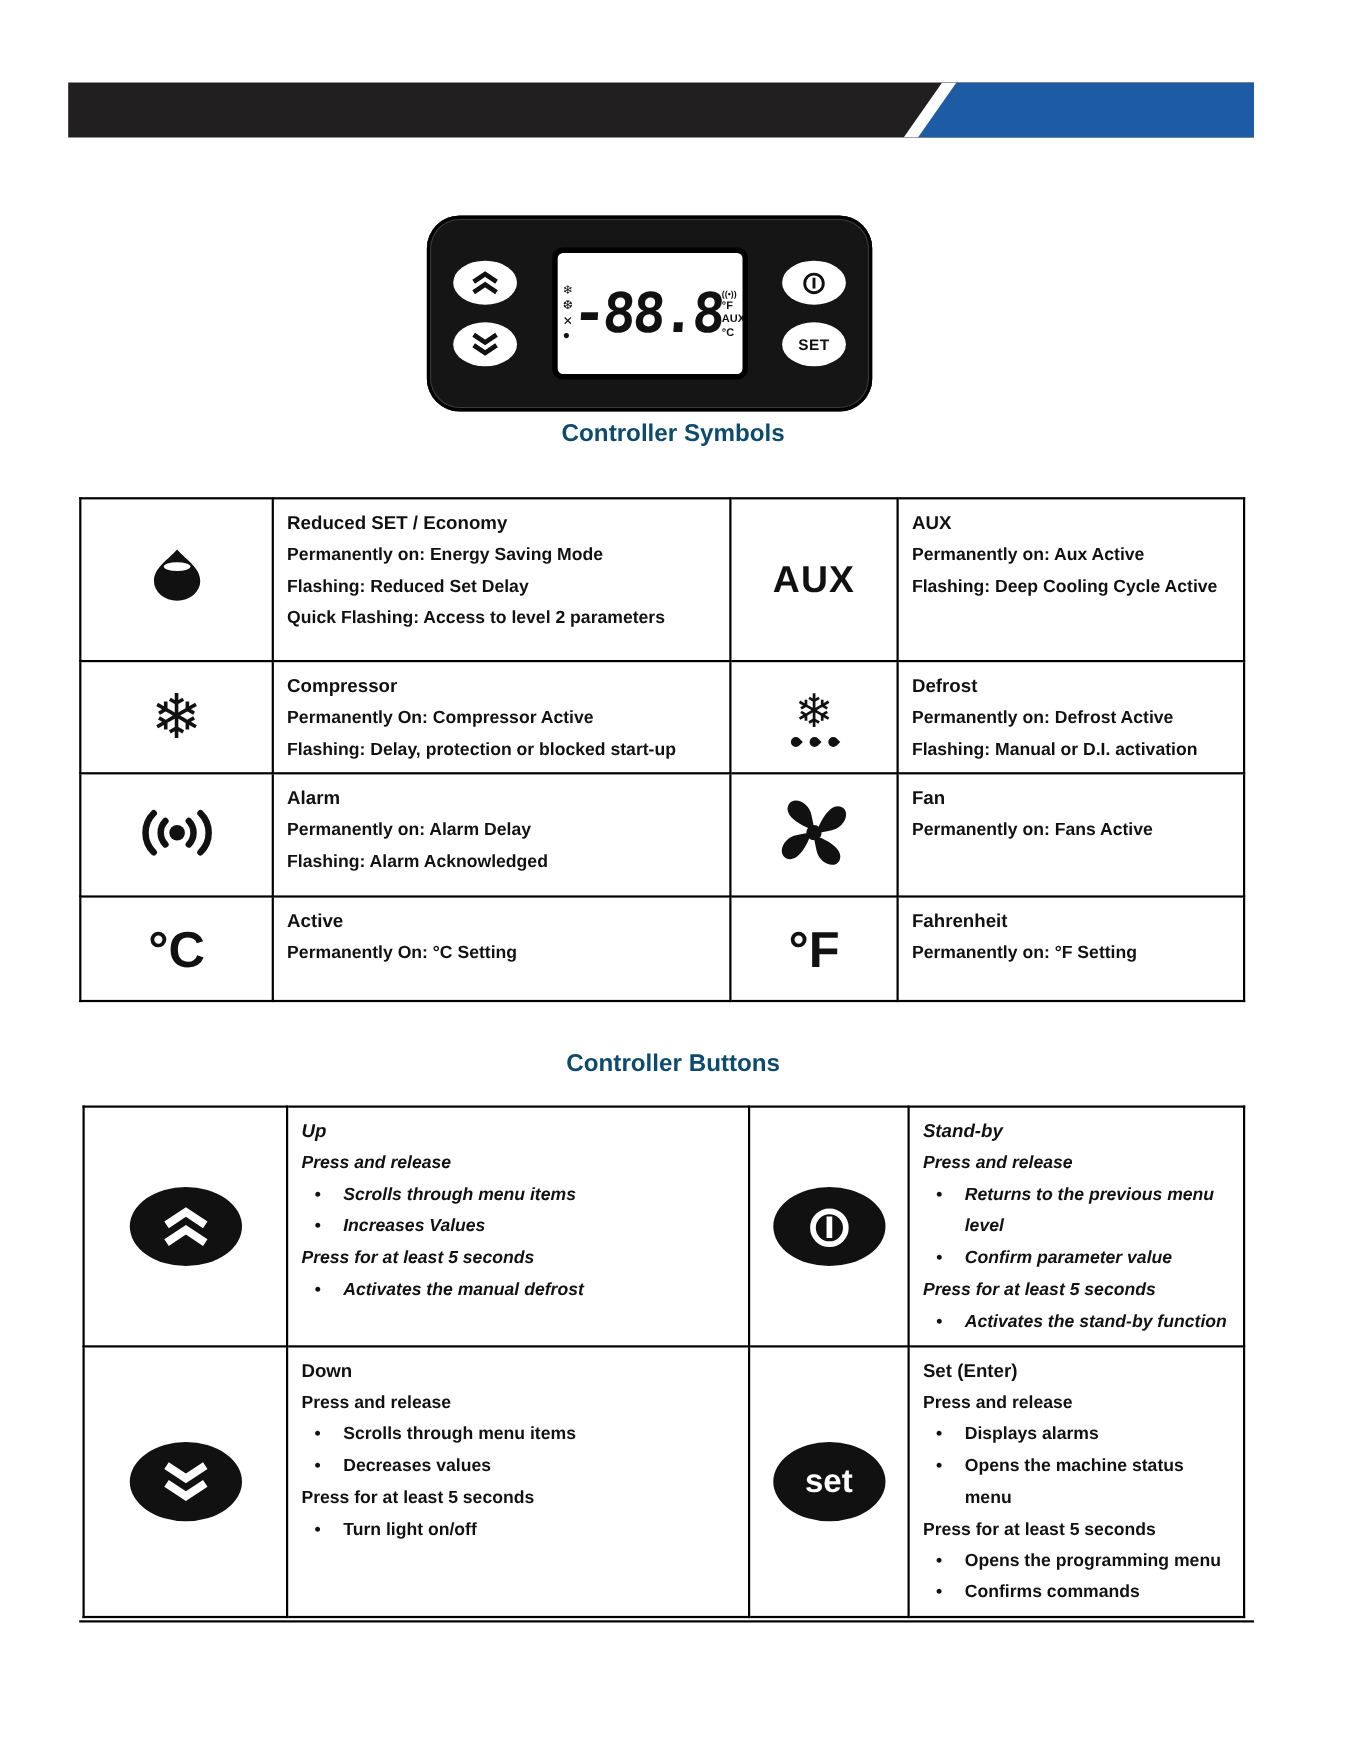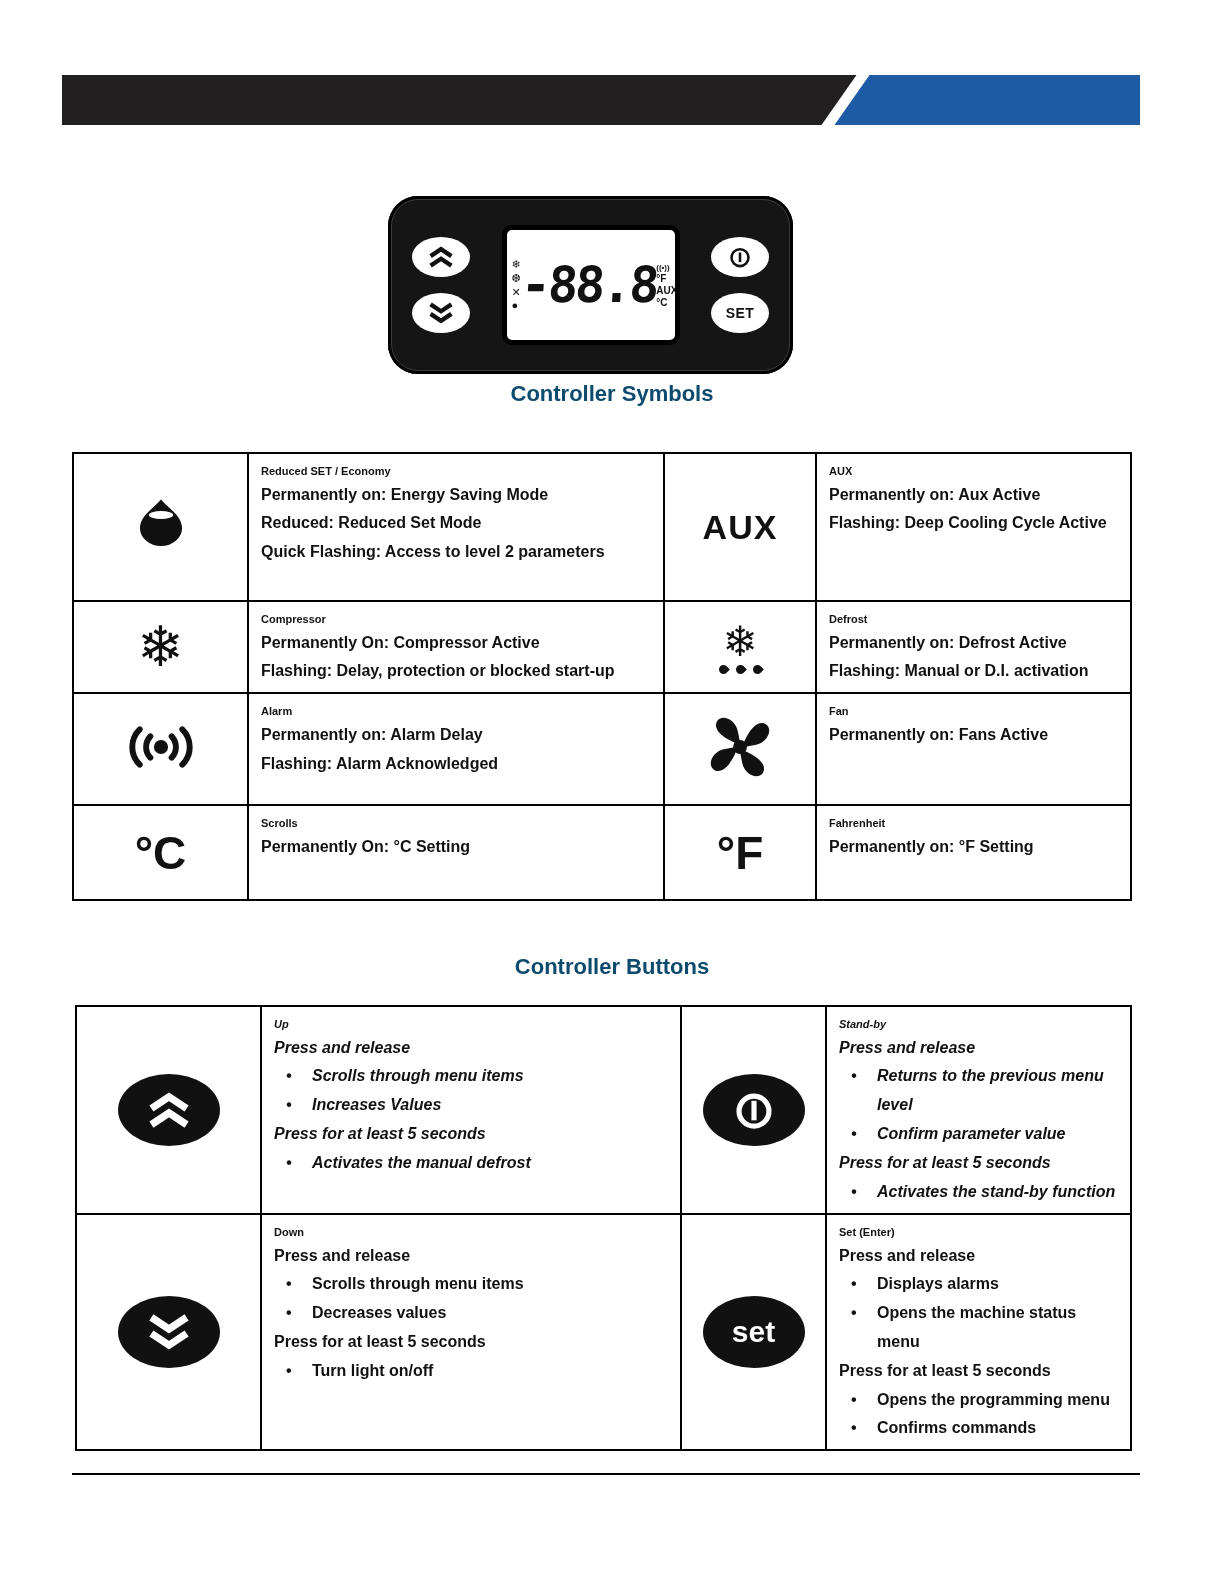--- a/index.html
+++ b/index.html
@@ -42,21 +42,21 @@
   .section-heading { position:absolute; left:0; width:100%; text-align:center;
                      font-size:22px; font-weight:bold; color:#0c4a6e; }
   #symbols-heading { top:381px; }
   #buttons-heading { top:954px; }
 
   
   table { border-collapse:collapse; table-layout:fixed; }
   td { border:2px solid #000; box-sizing:border-box; }
   .icon-cell { text-align:center; vertical-align:middle; }
   .desc-cell { vertical-align:top; padding:8px 12px 6px 12px; }
-  .t { font-weight:bold; font-size:11px; line-height:1.7; }
+  .t { font-weight:bold; font-size:17px; line-height:1.7; }
   .l { font-weight:bold; font-size:16px; line-height:1.8; }
   ul.bul { margin:0; padding:0; list-style:none; }
   ul.bul li { position:relative; padding-left:38px; font-weight:bold; font-size:16px; line-height:1.8; }
   ul.bul li::before { content:"\2022"; position:absolute; left:12px; }
 
   #symbols-table { position:absolute; left:72px; top:452px; width:1058px; }
   #symbols-table .c1 { width:175px; } #symbols-table .c2 { width:416px; }
   #symbols-table .c3 { width:152px; } #symbols-table .c4 { width:315px; }
   #symbols-table tr.r1 td { height:148px; }
   #symbols-table tr.r2 td { height:92px; }
@@ -154,21 +154,21 @@
       <tr class="r1">
     <td class="icon-cell">
       <svg width="62" height="62" viewBox="0 0 56 56">
         <path fill="#111" d="M28 5 C20 14 9 20 9 31 a19 16 0 0 0 38 0 C47 20 36 14 28 5Z"></path>
         <ellipse cx="28" cy="19" rx="11" ry="3.6" fill="#fff"></ellipse>
       </svg>
     </td>
     <td class="desc-cell">
       <div class="t">Reduced SET / Economy</div>
       <div class="l">Permanently on: Energy Saving Mode</div>
-      <div class="l">Reduced: Reduced Set Mode</div>
+      <div class="l">Flashing: Reduced Set Delay</div>
       <div class="l">Quick Flashing: Access to level 2 parameters</div>
     </td>
     <td class="icon-cell">
       <div class="aux-big">AUX</div>
     </td>
     <td class="desc-cell">
       <div class="t">AUX</div>
       <div class="l">Permanently on: Aux Active</div>
       <div class="l">Flashing: Deep Cooling Cycle Active</div>
     </td>
@@ -230,21 +230,21 @@
       <div class="t">Fan</div>
       <div class="l">Permanently on: Fans Active</div>
     </td>
   </tr>
 
   <tr class="r4">
     <td class="icon-cell">
       <span class="deg-txt">°C</span>
     </td>
     <td class="desc-cell">
-      <div class="t">Scrolls</div>
+      <div class="t">Active</div>
       <div class="l">Permanently On: °C Setting</div>
     </td>
     <td class="icon-cell">
       <span class="deg-txt">°F</span>
     </td>
     <td class="desc-cell">
       <div class="t">Fahrenheit</div>
       <div class="l">Permanently on: °F Setting</div>
     </td>
   </tr>

